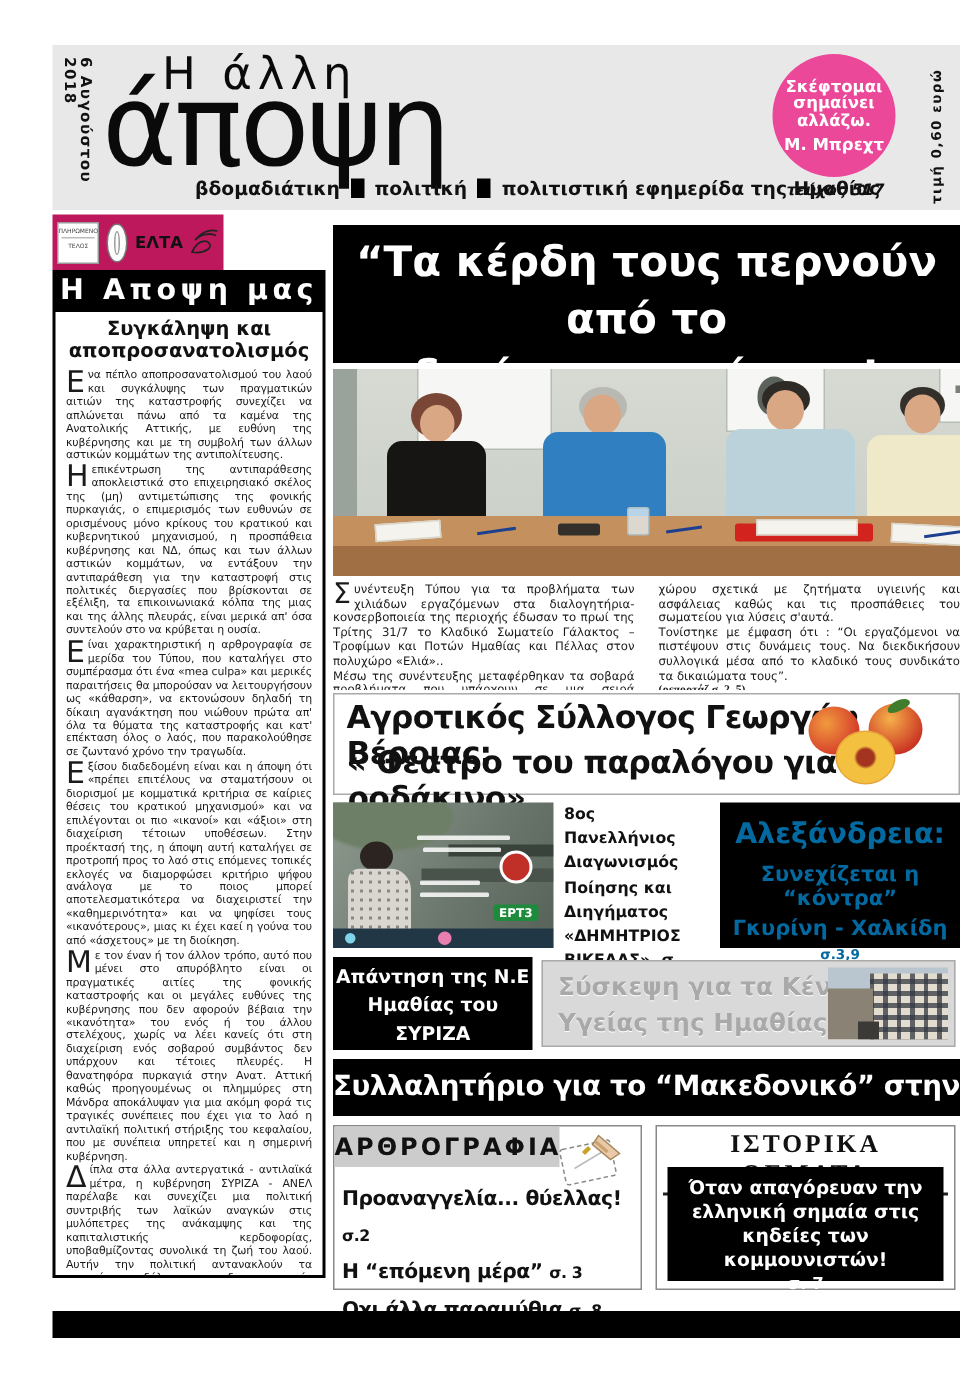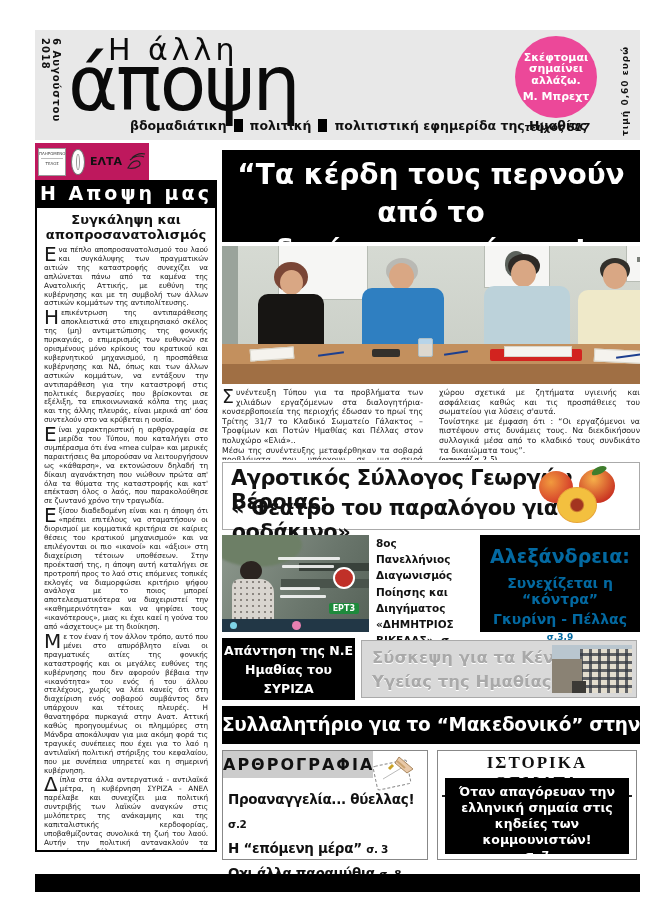--- a/index.html
+++ b/index.html
@@ -271,21 +271,21 @@
     <div>Διαγωνισμός</div>
     <div>Ποίησης και</div>
     <div>Διηγήματος</div>
     <div>«ΔΗΜΗΤΡΙΟΣ</div>
     <div>ΒΙΚΕΛΑΣ». σ. 11</div>
   </div>
 
   <div class="abs alex">
     <div class="a1">Αλεξάνδρεια:</div>
     <div class="a2">Συνεχίζεται η “κόντρα”</div>
-    <div class="a3"><span>Γκυρίνη - Πέλλας</span> <span class="pgref">σ.3,9</span></div>
+    <div class="a3"><span>Γκυρίνη - Χαλκίδη</span> <span class="pgref">σ.3,9</span></div>
   </div>
 
   <div class="abs syriza">
     <div>Απάντηση της Ν.Ε</div>
     <div>Ημαθίας του ΣΥΡΙΖΑ</div>
     <div><span>στον Μητροπολίτη</span> <span class="pgref">σ. 4</span></div>
   </div>
 
   <div class="abs health">
     <div class="h-line" style="top:7px;">Σύσκεψη για τα Κέντρα</div>

